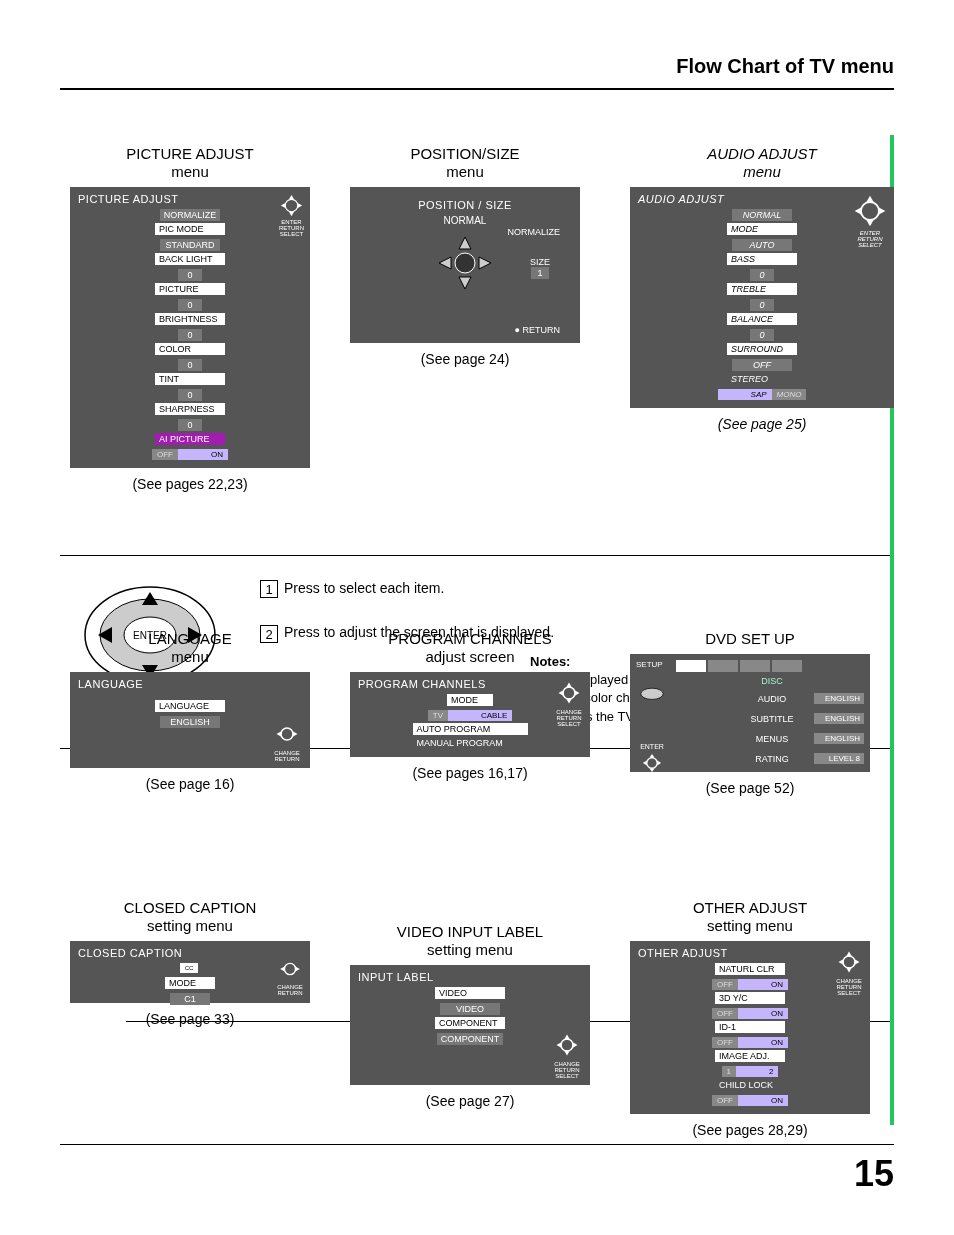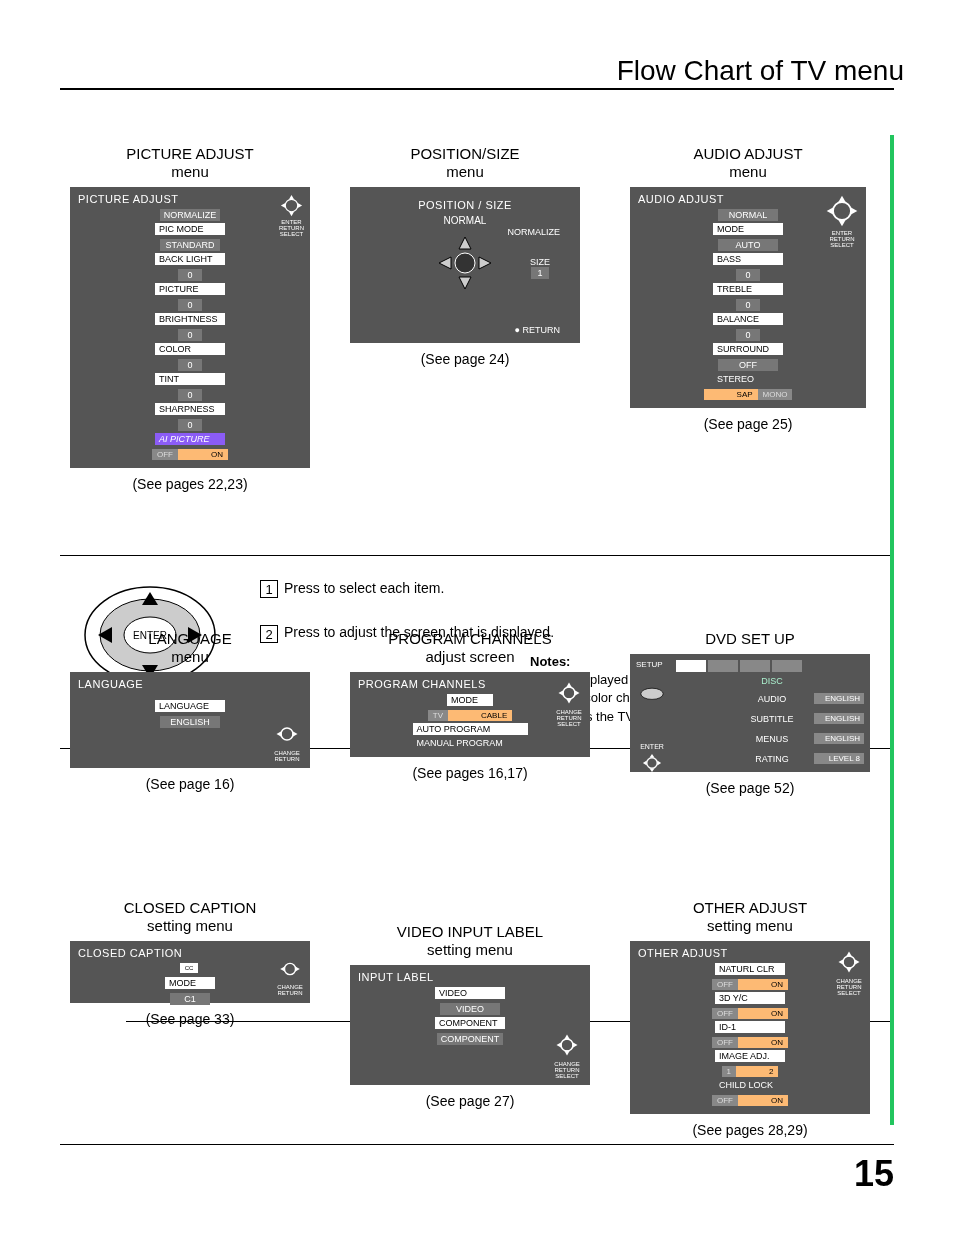--- a/index.html
+++ b/index.html
@@ -7,23 +7,23 @@
     width: 954px;
     height: 1235px;
     font-family: Arial, Helvetica, sans-serif;
     background: #fff;
     color: #000;
     position: relative;
   }
   .page-title {
     position: absolute;
     top: 55px;
-    right: 50px;
-    font-size: 28px;
-    font-weight: normal;
+    right: 60px;
+    font-size: 20px;
+    font-weight: bold;
   }
   .title-rule {
     position: absolute;
     top: 88px;
     left: 60px;
     right: 60px;
     border-top: 2px solid #000;
   }
   .content-frame {
     position: absolute;
@@ -88,21 +88,21 @@
   .osd-val-wide { min-width: 60px; }
   .osd-toggle {
     display: inline-flex;
     font-size: 8px;
   }
   .osd-toggle span {
     padding: 1px 5px;
     background: #888;
     color: #ddd;
   }
-  .osd-toggle span.on { background: #fdba74; color: #000; padding-left: 33px; }
+  .osd-toggle span.on { background: #c4b5fd; color: #000; padding-left: 33px; }
   .see-page { font-size: 14px; margin-top: 8px; }
   .nav-caption {
     font-size: 6px;
     color: #fff;
     line-height: 1;
   }
   .nav-block {
     position: absolute;
     top: 6px;
     right: 6px;
@@ -204,21 +204,21 @@
         </div>
       <div class="osd-row">
           <span class="osd-label">TINT</span>
           <span class="osd-val">0</span>
         </div>
       <div class="osd-row">
           <span class="osd-label">SHARPNESS</span>
           <span class="osd-val">0</span>
         </div>
       <div class="osd-row">
-          <span class="osd-label" style="background:#8b5cf6;color:#fff;border:none;font-style:italic;">AI  PICTURE</span>
+          <span class="osd-label" style="background:#a21caf;color:#fff;border:none;">AI  PICTURE</span>
         <span class="osd-toggle">
             <span>OFF</span>
             <span class="on">ON</span>
           </span>
       </div>
       <div class="nav-block">
         <svg viewBox="0 0 40 40">
             <circle cx="20" cy="20" r="10" fill="none" stroke="#fff" stroke-width="2"></circle>
             <polygon points="20,3 16,10 24,10" fill="#fff"></polygon>
             <polygon points="20,37 16,30 24,30" fill="#fff"></polygon>
@@ -253,21 +253,21 @@
       <div style="position:absolute; right:20px; top:40px; font-size:9px;">NORMALIZE</div>
       <div style="position:absolute; right:30px; top:70px; font-size:9px; text-align:center;">
         <div>SIZE</div>
         <div class="osd-val" style="min-width:18px;">1</div>
       </div>
       <div style="position:absolute; right:20px; bottom:8px; font-size:9px;">● <span>RETURN</span></div>
     </div>
     <div class="see-page">(See page 24)</div>
   </div>
 
-  <div class="panel-wrap" style="left:570px; top:10px; width:236px;">
+  <div class="panel-wrap" style="left:570px; top:10px; width:264px;font-style:italic;">
     <div class="panel-heading">
       <span>AUDIO ADJUST</span><br>
       <span>menu</span>
     </div>
     <div class="osd">
       <div class="osd-title">AUDIO ADJUST</div>
       <div style="text-align:center;"><span class="osd-val osd-val-wide">NORMAL</span></div>
       <div class="osd-row">
           <span class="osd-label">MODE</span>
           <span class="osd-val osd-val-wide">AUTO</span>

